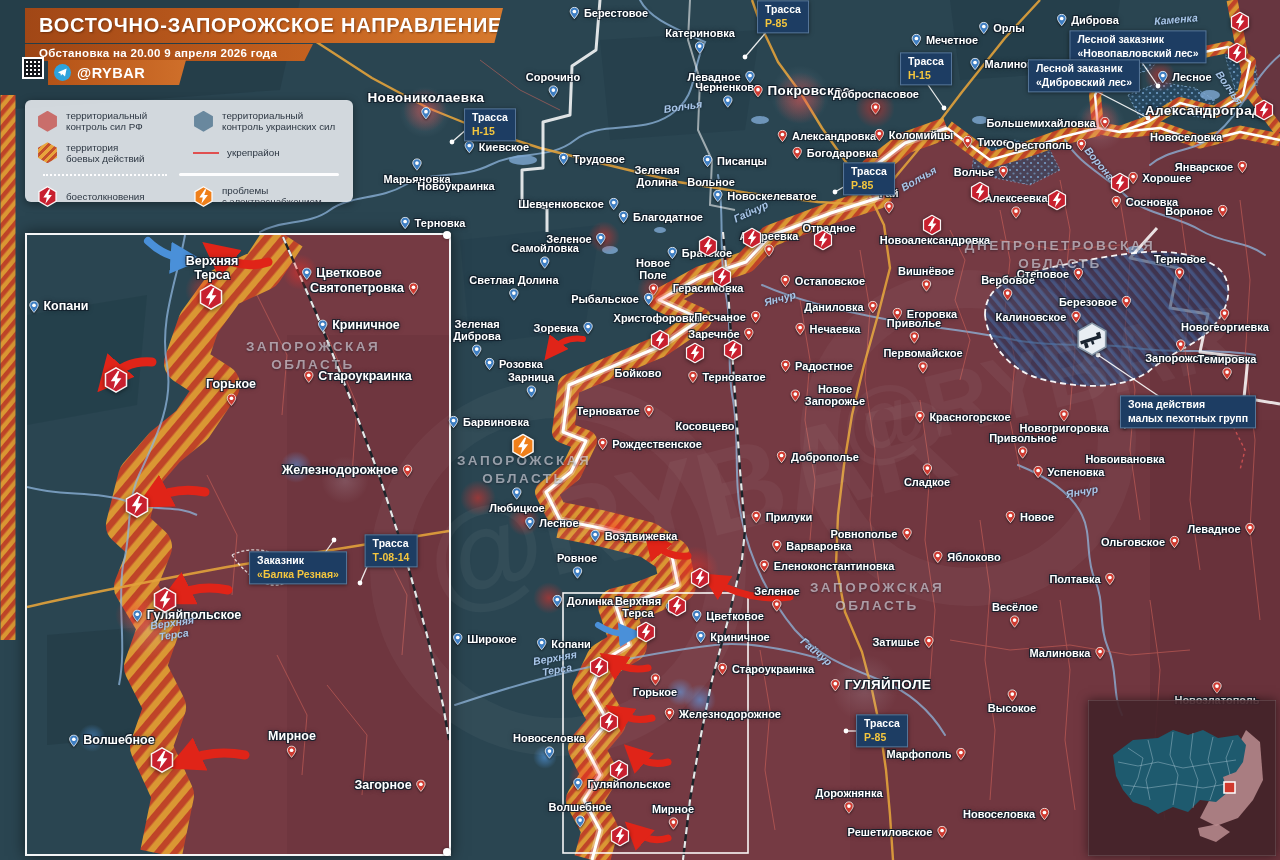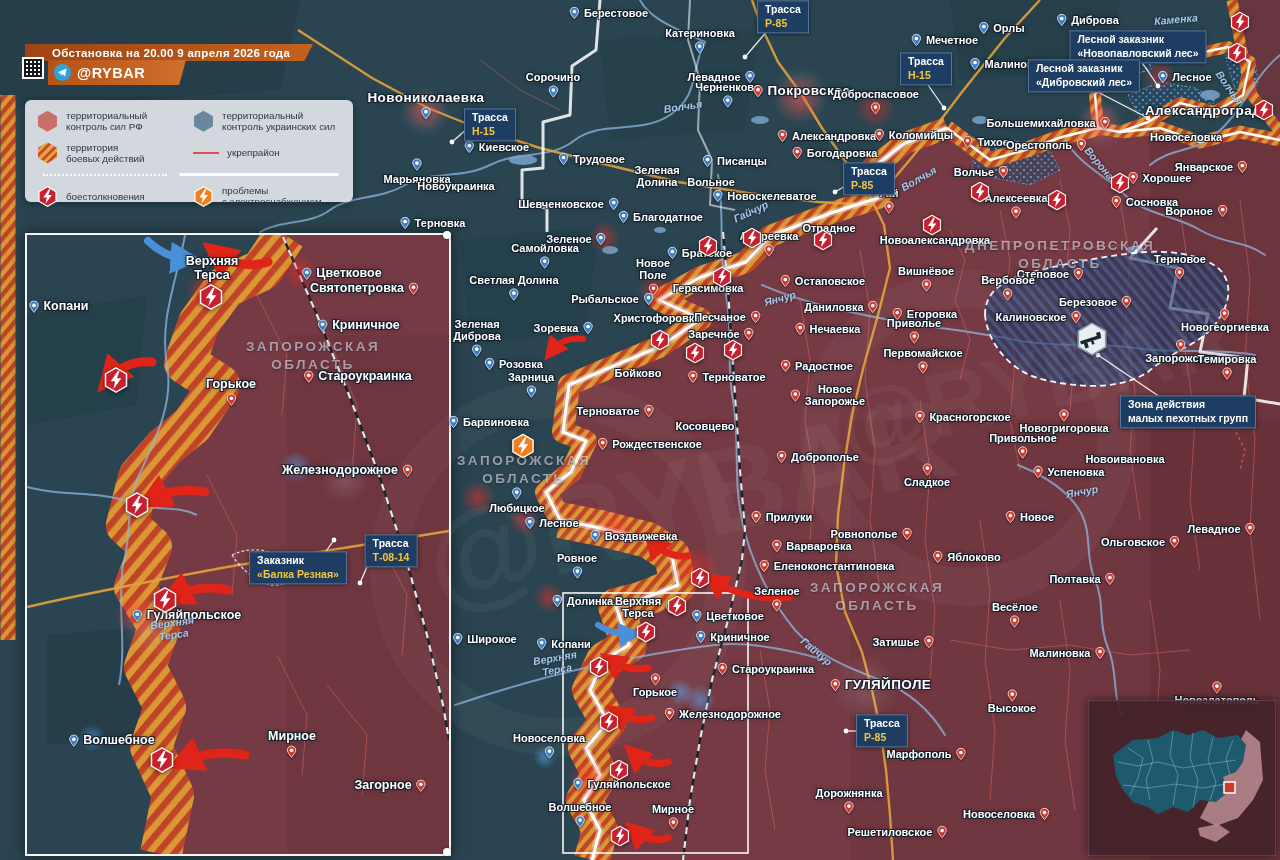--- a/index.html
+++ b/index.html
@@ -30,21 +30,21 @@
   .callout .y{color:#f4c63e;}
   #inset{position:absolute;left:25px;top:233px;width:422px;height:619px;border:2px solid rgba(255,255,255,.95);
        box-sizing:content-box;z-index:20;box-shadow:0 0 14px rgba(0,0,0,.55);}
   .cdot{position:absolute;width:8px;height:8px;border-radius:50%;background:#fff;z-index:25;box-shadow:0 0 3px rgba(0,0,0,.5);}
   #title-bar{position:absolute;left:25px;top:8px;width:478px;height:35px;z-index:70;display:flex;align-items:center;
        background:linear-gradient(90deg,#a14716,#c4611f 55%,#d67a2e);clip-path:polygon(0 0,100% 0,98.2% 100%,0 100%);}
   #title-bar .t{font-size:20px;font-weight:bold;color:#fff;letter-spacing:.8px;padding-left:14px;
        text-shadow:1px 1px 2px rgba(70,25,0,.55);}
   #sub-bar{position:absolute;left:25px;top:44px;width:288px;height:17px;z-index:70;display:flex;align-items:center;
        background:linear-gradient(90deg,#9d4514,#c4611f);clip-path:polygon(0 0,100% 0,97% 100%,0 100%);}
-  #sub-bar .t{font-size:11.5px;font-weight:bold;color:#fff;padding-left:27px;letter-spacing:.3px;}
+  #sub-bar .t{font-size:11.5px;font-weight:bold;color:#fff;padding-left:14px;letter-spacing:.3px;}
   #qr{position:absolute;left:22px;top:57px;width:22px;height:22px;background:#fff;z-index:70;padding:2px;box-sizing:border-box;}
   #qr i{display:block;width:100%;height:100%;
     background-image:repeating-linear-gradient(0deg,#15181c 0 2px,transparent 2px 4px),repeating-linear-gradient(90deg,#15181c 0 2px,transparent 2px 4px);}
   #badge{position:absolute;left:48px;top:60px;width:132px;height:25px;z-index:70;display:flex;align-items:center;gap:6px;
        background:linear-gradient(90deg,#b55317,#cf6f2a);clip-path:polygon(0 0,100% 0,95% 100%,0 100%);padding-left:6px;}
   #badge .tg{width:17px;height:17px;border-radius:50%;background:#2ea3dc;display:flex;align-items:center;justify-content:center;}
   #badge .nm{font-size:14.5px;font-weight:bold;color:#fff;letter-spacing:.5px;}
   #legend{position:absolute;left:25px;top:100px;width:328px;height:102px;background:rgba(223,227,231,.93);
        border-radius:6px;z-index:65;box-shadow:0 2px 8px rgba(0,0,0,.4);padding:10px 8px 8px 12px;box-sizing:border-box;}
   #legend .grid{display:grid;grid-template-columns:152px 1fr;row-gap:9px;column-gap:4px;}
@@ -1623,20 +1623,23 @@
       <div class="callout" style="left: 298px; top: 568px;">
         <div class="">Заказник</div>
         <div class="y">«Балка Резная»</div>
       </div>
       <div class="callout" style="left: 391px; top: 551px;">
         <div class="">Трасса</div>
         <div class="y">Т-08-14</div>
       </div>
     </div>
 
+  <div id="title-bar">
+    <span class="t">ВОСТОЧНО-ЗАПОРОЖСКОЕ НАПРАВЛЕНИЕ</span>
+  </div>
   <div id="sub-bar">
     <span class="t">Обстановка на 20.00 9 апреля 2026 года</span>
   </div>
   <div id="qr">
       <i></i>
     </div>
   <div id="badge">
     <span class="tg">
       <svg width="11" height="11" viewBox="0 0 24 24">
           <path d="M2 11.5 L21 3.5 L17.5 20.5 L11.5 15.5 L8.5 19 L8 14.5 Z" fill="#fff"></path>

